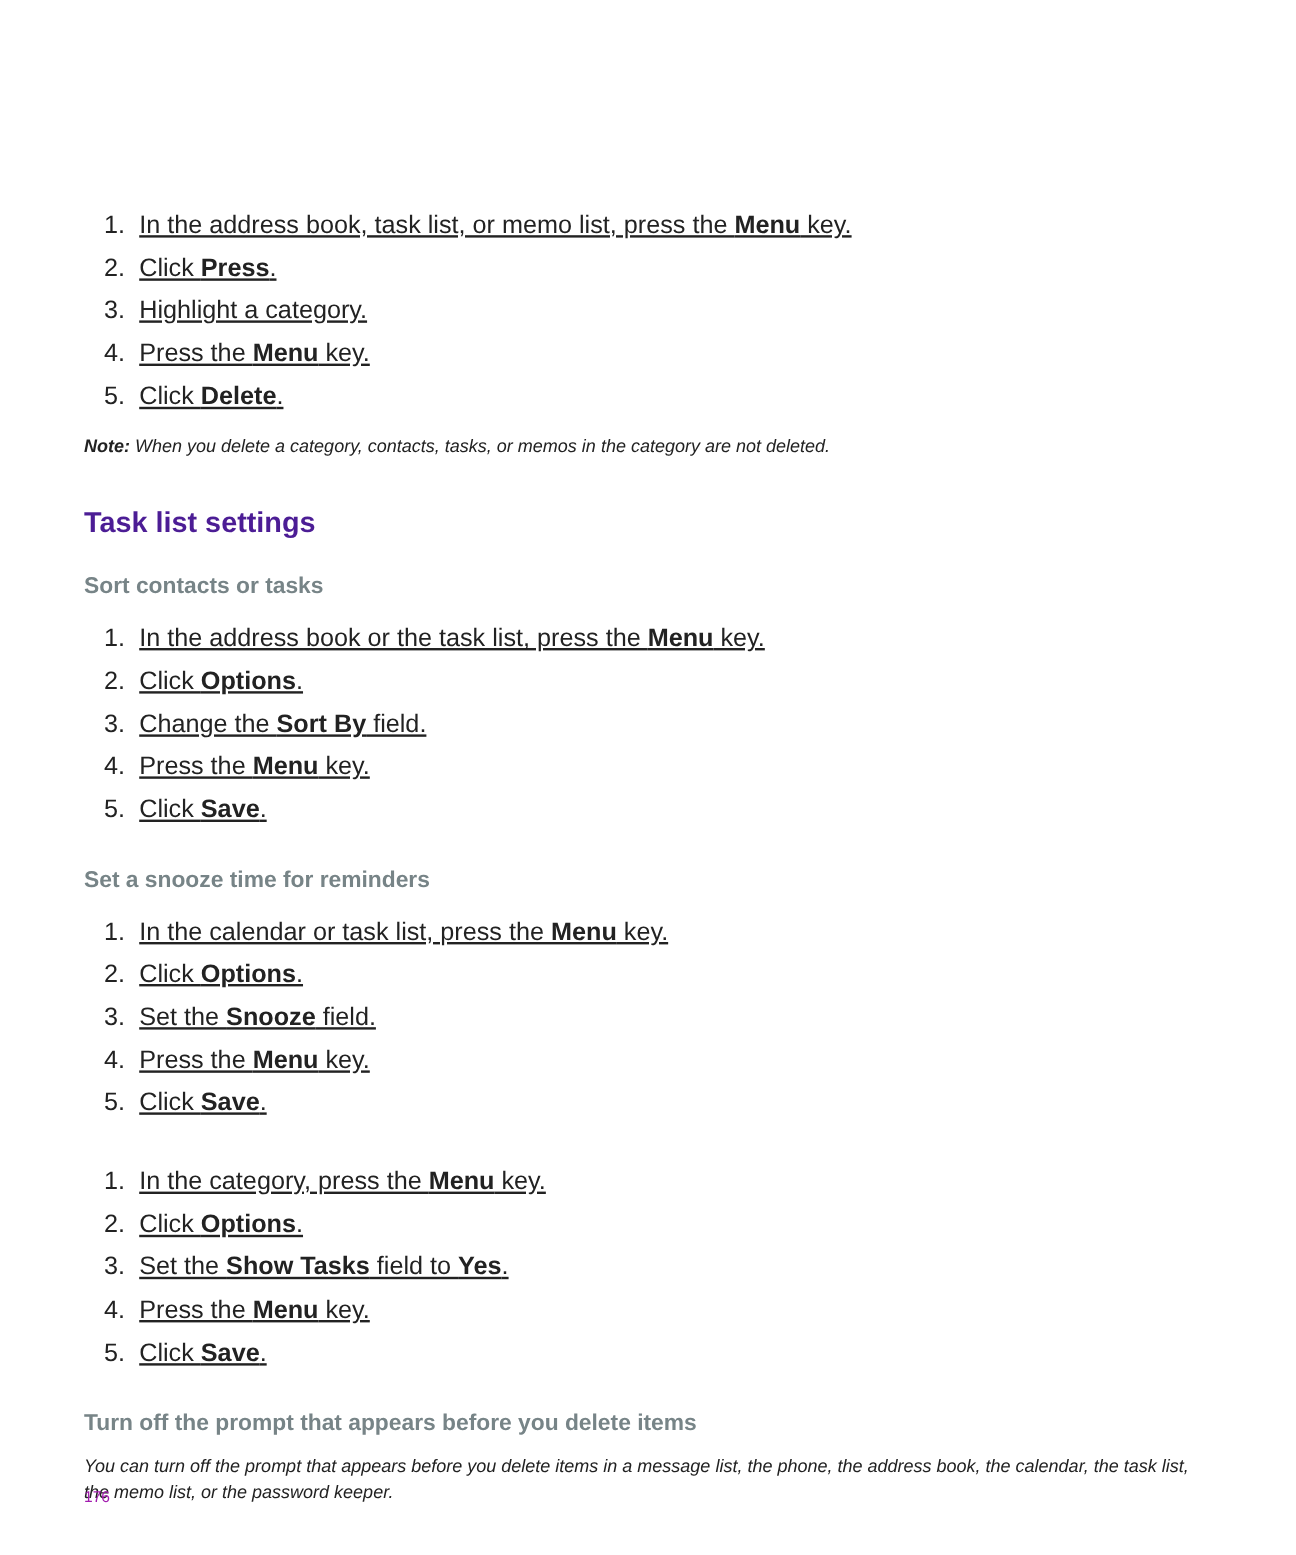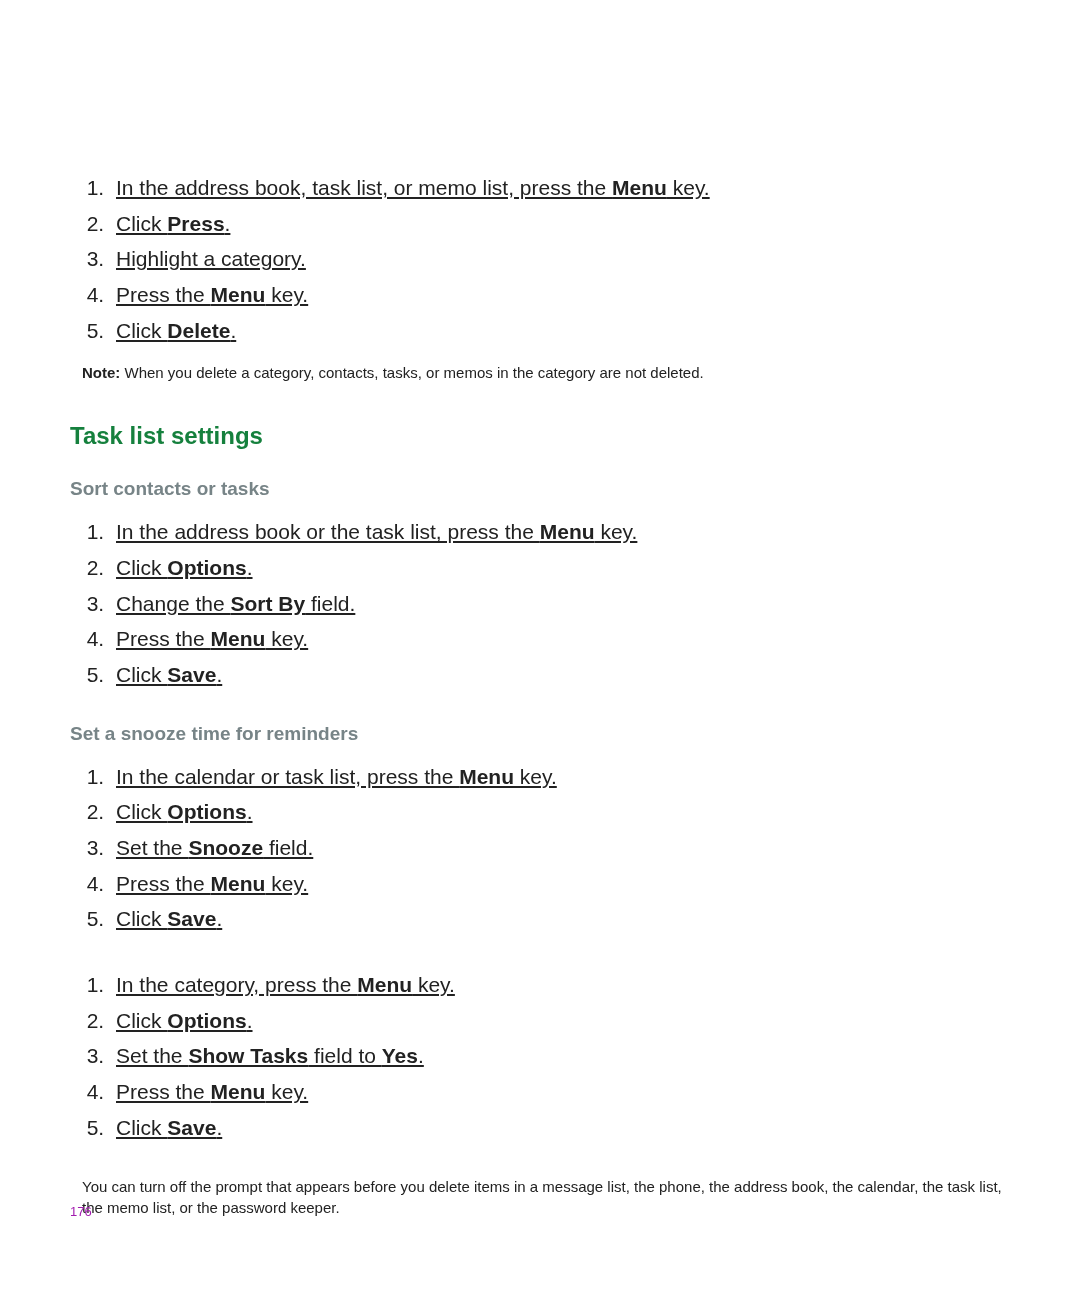--- a/index.html
+++ b/index.html
@@ -19,37 +19,38 @@
   }
   .h2 {
     font-size: 19px;
     font-weight: 700;
     color: #778487;
     margin: 0 0 14px 0;
   }
   .h1 {
     font-size: 24px;
     font-weight: 700;
-    color: #15803d;
+    color: #4c1d95;
     margin: 38px 0 28px 0;
   }
   ol.steps {
     margin: 0 0 14px 0;
     padding-left: 40px;
     font-size: 21px;
     line-height: 1.7;
     text-decoration: underline;
   }
   ol.steps li {
     padding-left: 6px;
   }
   p.note, p.body {
     font-size: 15px;
-    margin: 6px 0 0 12px;
+    margin: 6px 0 0 0;
     line-height: 1.45;
+    font-style: italic;
   }
   .bold { font-weight: 700; }
   .section { margin-bottom: 30px; }
   .page-num {
     position: absolute;
     left: 70px;
     bottom: 110px;
     font-size: 13px;
     color: #a21caf;
   }
@@ -98,17 +99,18 @@
     <ol class="steps">
       <li><span>In the category, press the </span><span class="bold">Menu</span><span> key.</span></li>
       <li><span>Click </span><span class="bold">Options</span><span>.</span></li>
       <li><span>Set the </span><span class="bold">Show Tasks</span><span> field to </span><span class="bold">Yes</span><span>.</span></li>
       <li><span>Press the </span><span class="bold">Menu</span><span> key.</span></li>
       <li><span>Click </span><span class="bold">Save</span><span>.</span></li>
     </ol>
   </div>
 
   <div class="section">
+    <div class="h2">Turn off the prompt that appears before you delete items</div>
     <p class="body"><span>You can turn off the prompt that appears before you delete items in a message list, the phone, the address book, the calendar, the task list, the memo list, or the password keeper.</span></p>
   </div>
 
   <div class="page-num">176</div>
 </div>
 
 </body></html>

